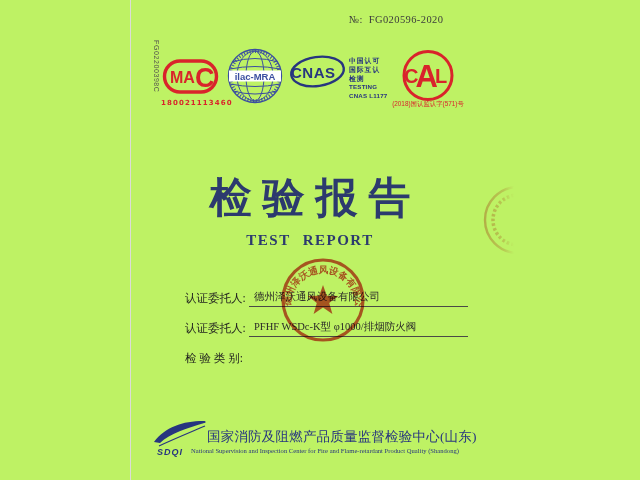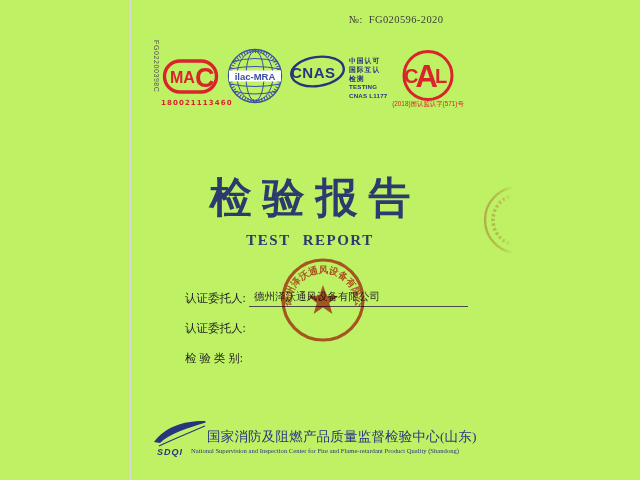--- a/index.html
+++ b/index.html
@@ -106,20 +106,21 @@
     <div class="title-en">TEST  REPORT</div>
   </div>
 
   <div class="fields">
     <div class="field-row">
       <span class="field-label">认证委托人:</span>
       <span class="field-value">德州泽沃通风设备有限公司</span>
     </div>
     <div class="field-row">
       <span class="field-label">认证委托人:</span>
+      <span class="field-value">PFHF WSDc-K型 φ1000/排烟防火阀</span>
     </div>
     <div class="field-row">
       <span class="field-label">检 验 类 别:</span>
     </div>
   </div>
 
   <svg class="stamp" viewBox="0 0 100 100">
     <defs>
       <path id="sealArc" d="M 17 56 A 33 33 0 0 1 83 56" fill="none"></path>
     </defs>

